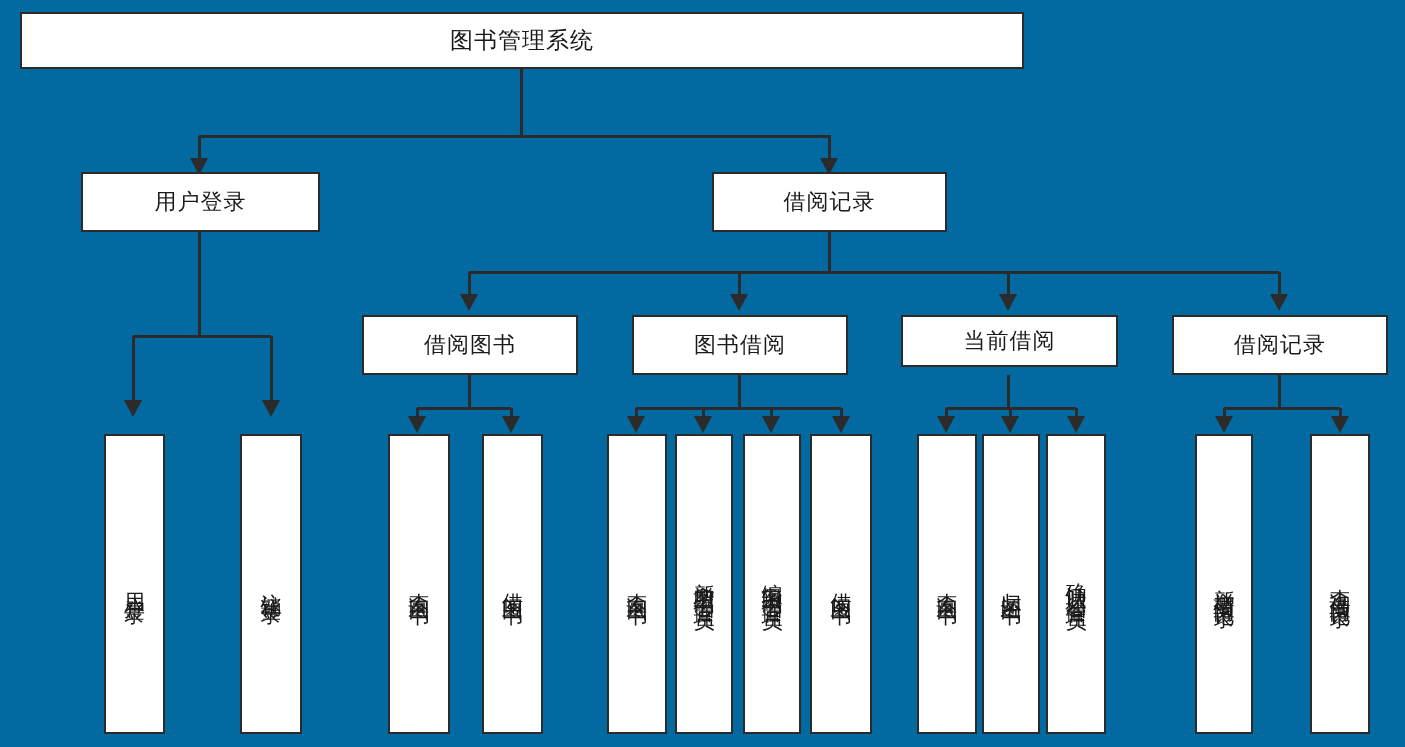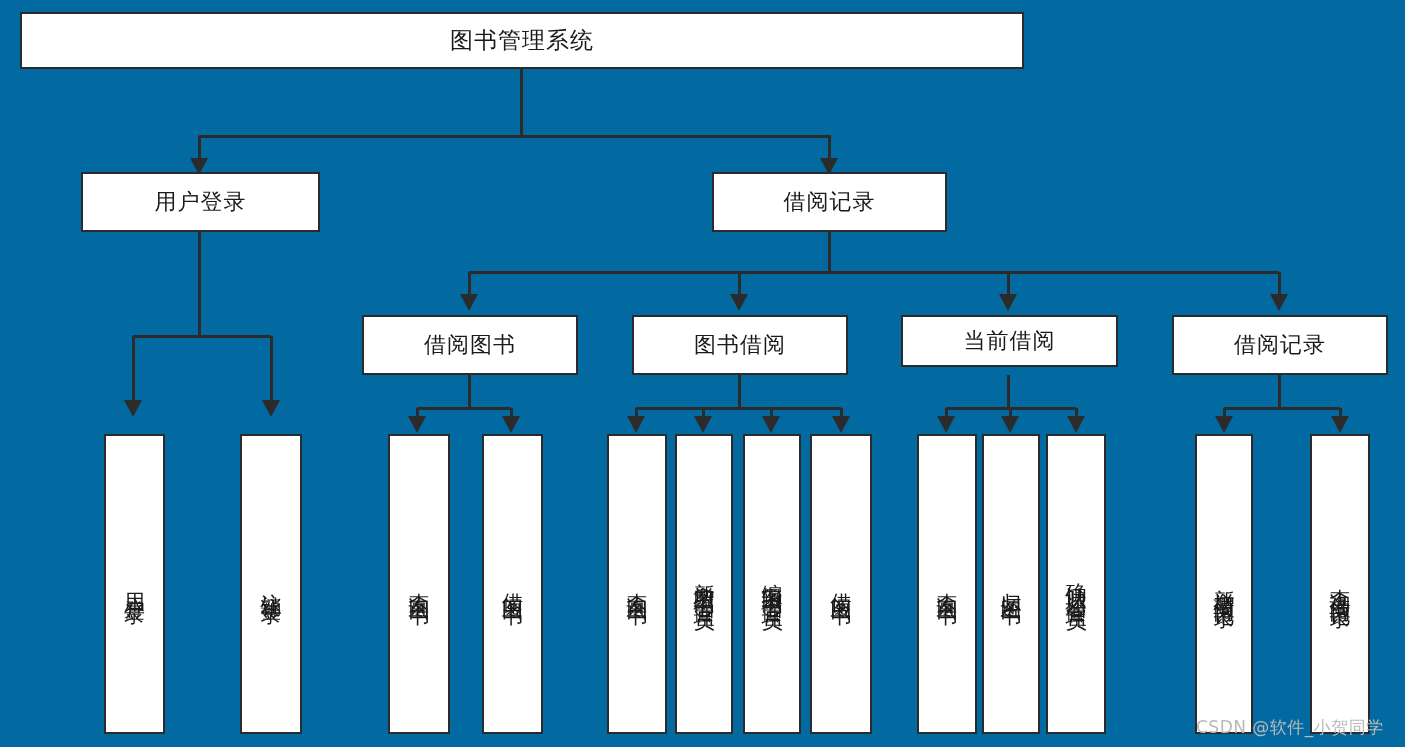--- a/index.html
+++ b/index.html
@@ -197,15 +197,14 @@
         <span class="leaf-text">确认归还（管理员）</span>
       </div>
       <div class="node leaf" style="left: 1195px; top: 434px; width: 58px; height: 300px;">
         <span class="leaf-text">新增借阅记录</span>
       </div>
       <div class="node leaf" style="left: 1310px; top: 434px; width: 60px; height: 300px;">
         <span class="leaf-text">查询借阅记录</span>
       </div>
     </div>
 
-  <div class="watermark" style="left: 1196px; top: 716px; color: rgb(185, 185, 185);">CSDN @软件_小贺同学</div>
 
 </div>
 
 </body></html>

